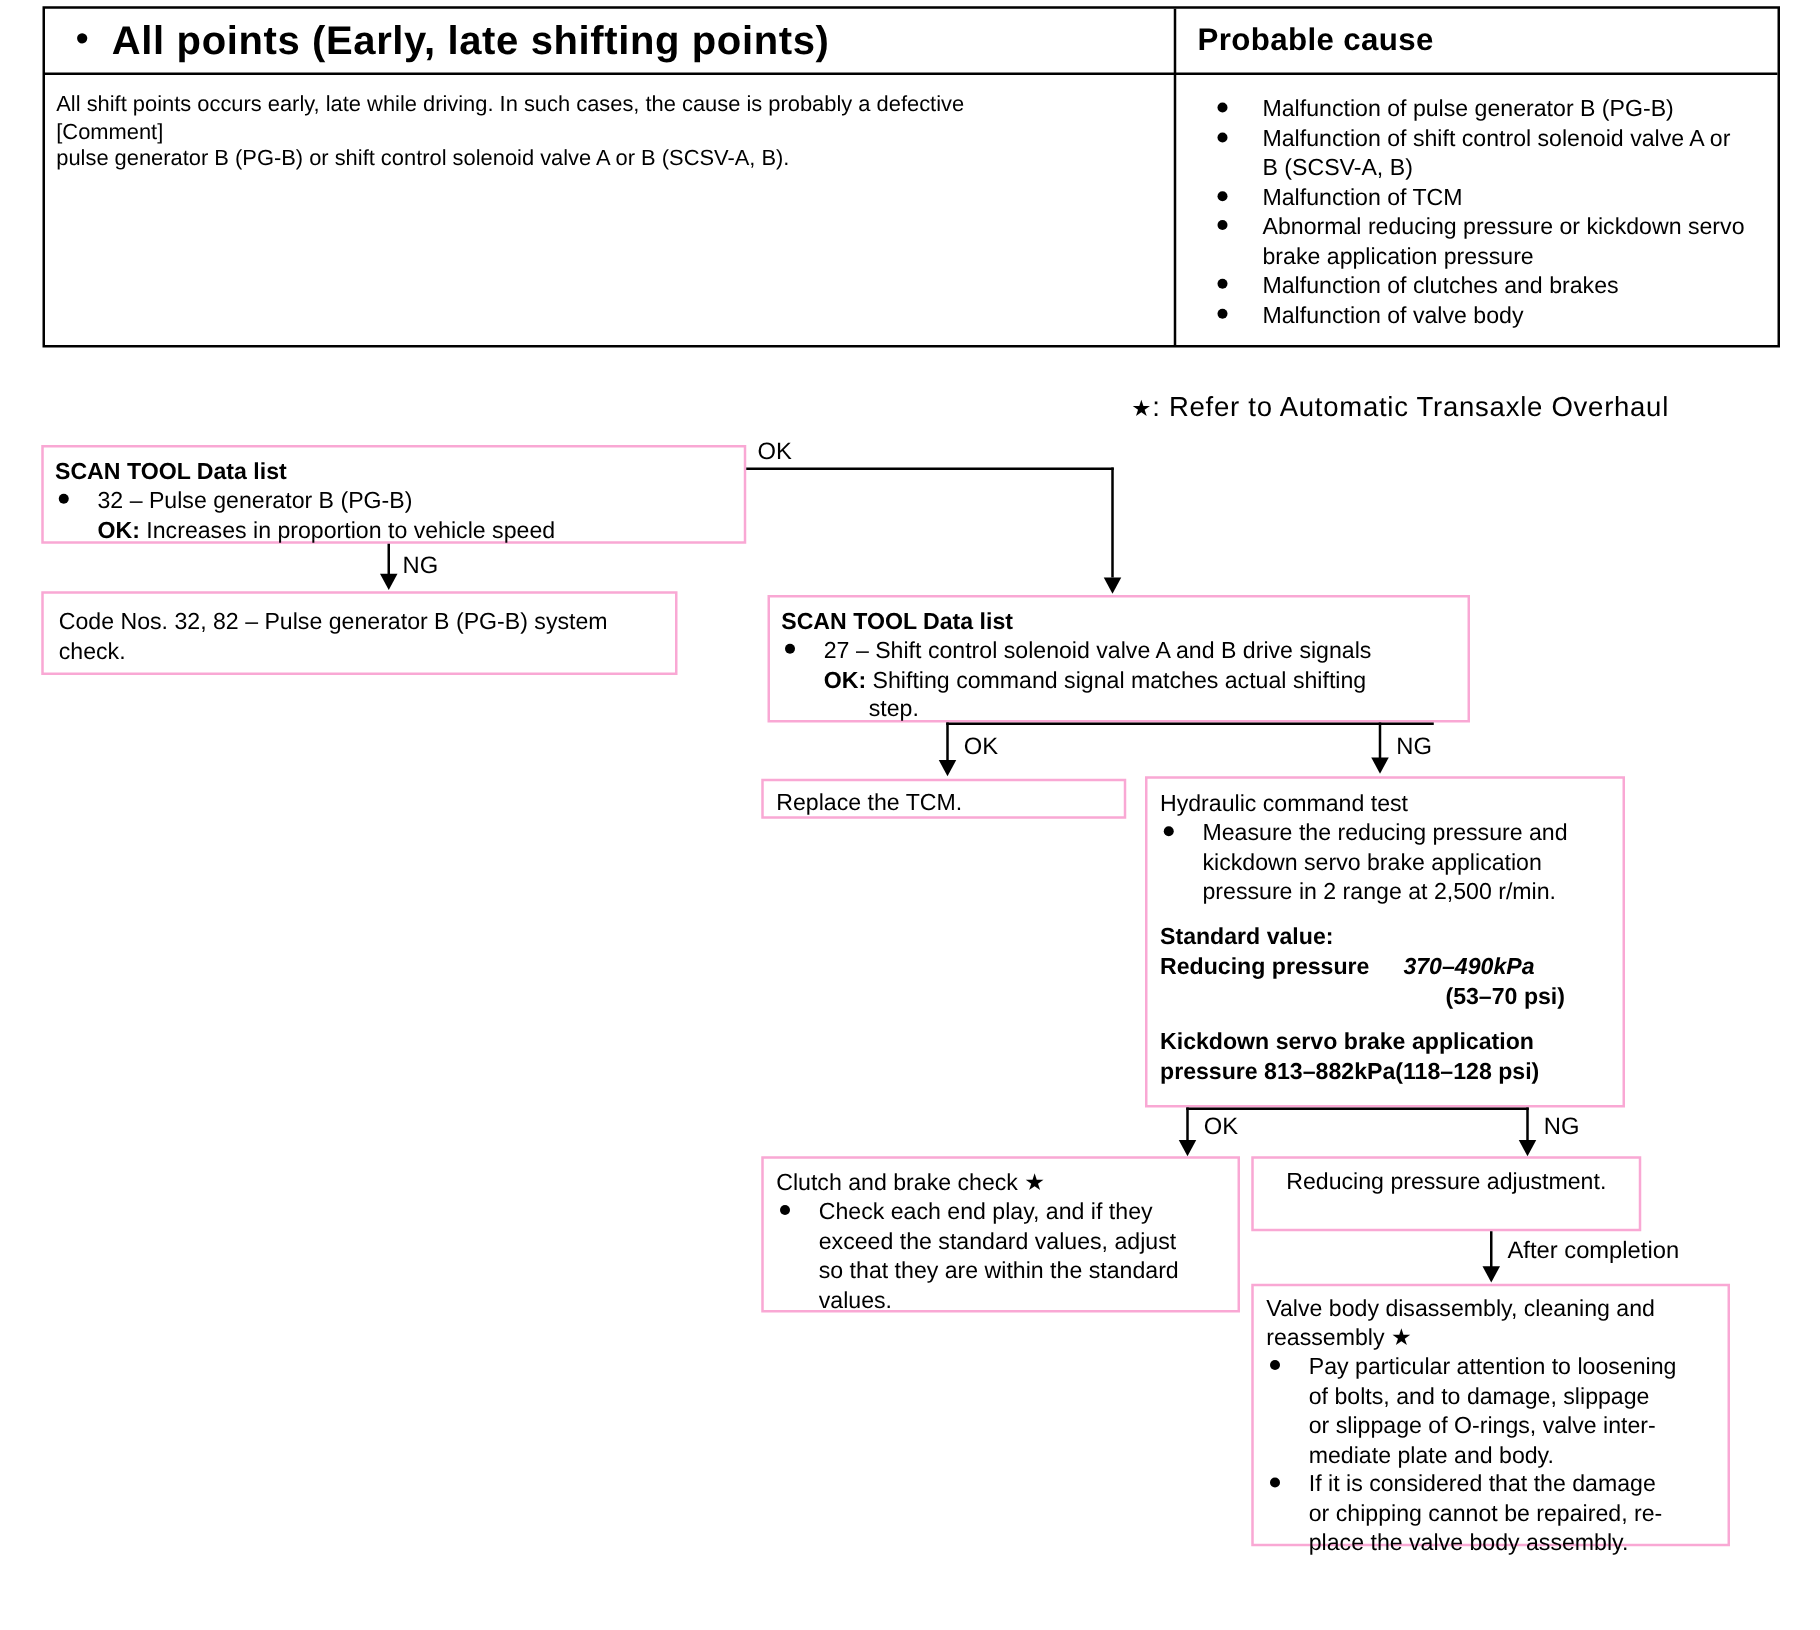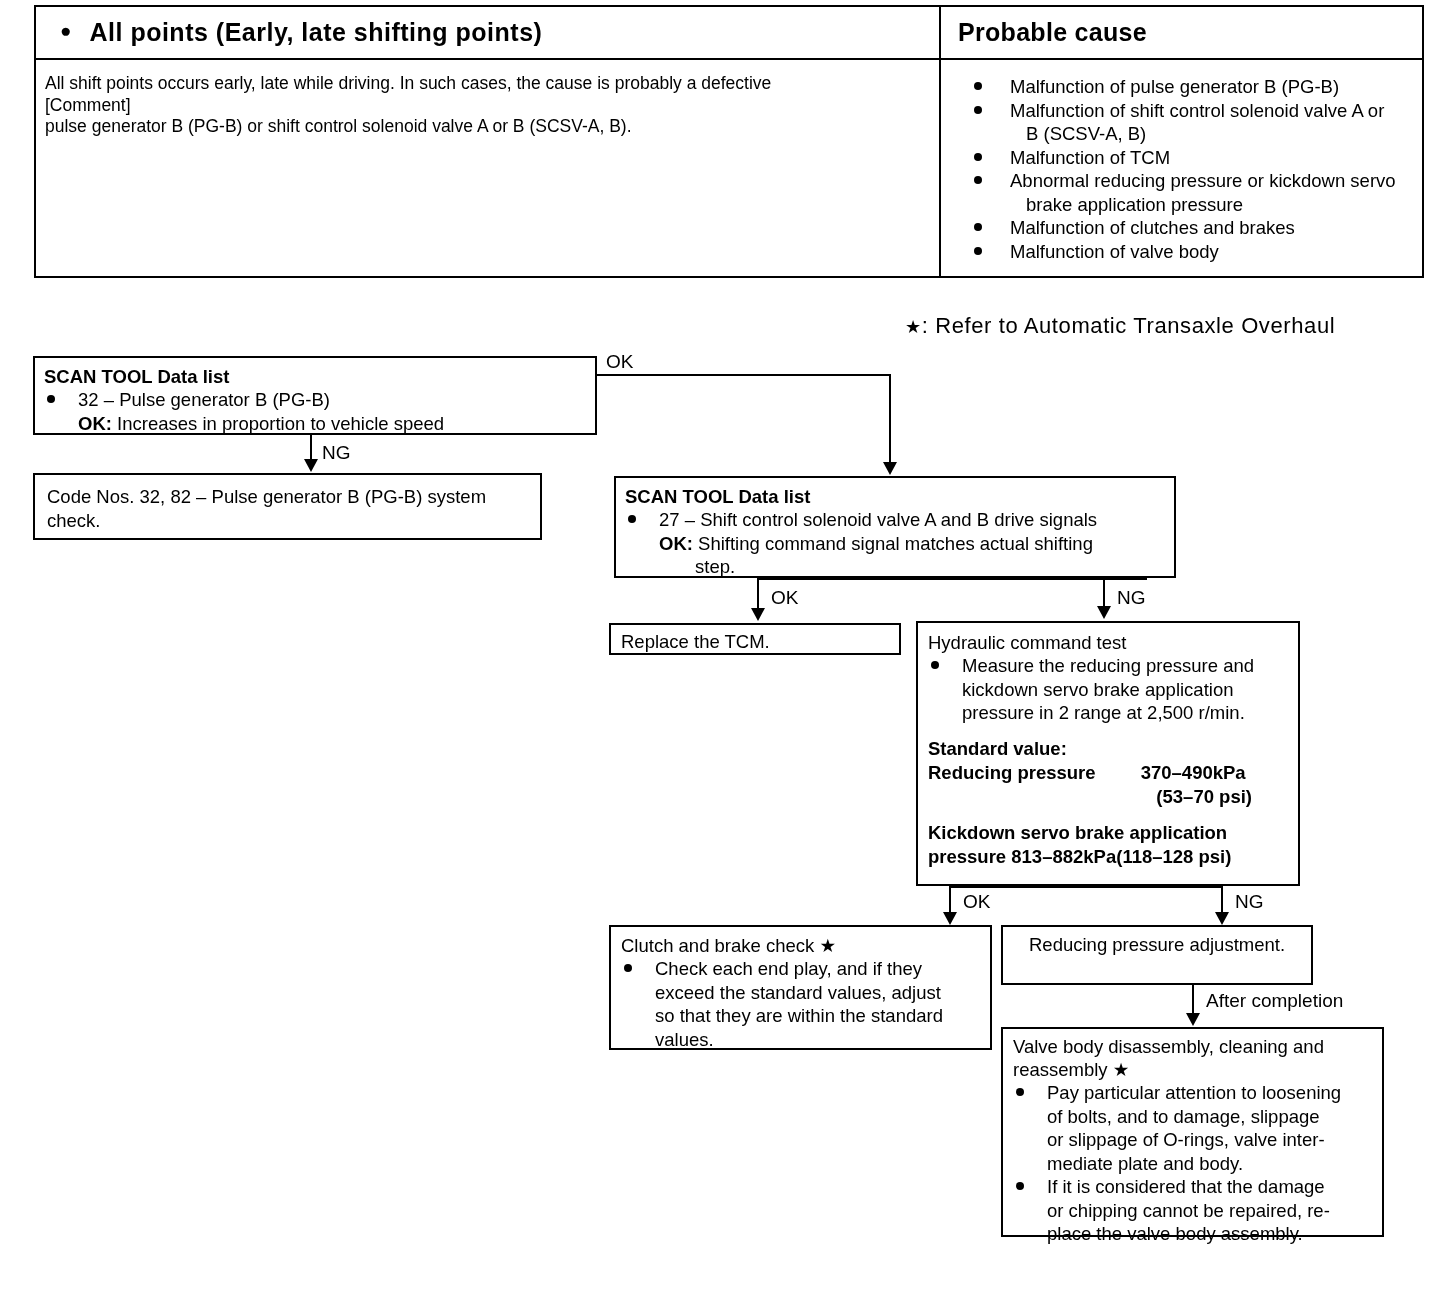--- a/index.html
+++ b/index.html
@@ -40,21 +40,21 @@
     position: absolute; left: 0; top: 0;
     width: 903px; height: 51px;
     display: flex; align-items: center;
   }
   .sym-head-left .bul {
     font-size: 19px; line-height: 1;
     margin-left: 24px; margin-right: 18px;
     position: relative; top: -2px;
   }
   .sym-head-left .ttl {
-    font-size: 25px; font-weight: bold;
+    font-size: 32px; font-weight: bold;
     letter-spacing: 0.5px;
   }
   .sym-head-right {
     position: absolute; left: 905px; top: 0;
     height: 51px; display: flex; align-items: center;
   }
   .sym-head-right .ttl {
     font-size: 25px; font-weight: bold;
     margin-left: 17px; letter-spacing: 0.3px;
   }
@@ -80,36 +80,36 @@
     font-size: 18.5px;
     line-height: 23.5px;
     padding-left: 36px;
     margin-bottom: 0px;
   }
   .cause-item .dot {
     position: absolute; left: 0; top: 7px;
     width: 8px; height: 8px;
     border-radius: 50%; background: #000;
   }
-  .cause-item .l2 { display: block; margin-left: 16px; }
+  .cause-item .l2 { display: block; }
 
   
   .star-note {
     position: absolute;
     left: 905px; top: 313px;
     font-size: 22px;
     letter-spacing: 0.6px;
     white-space: nowrap;
   }
   .star-note .star { font-size: 18px; }
 
   
   .fbox {
     position: absolute;
-    border: 2px solid #000000;
+    border: 2px solid #f9a8d4;
     box-sizing: border-box;
     background: #fff;
   }
   .fbox .hd {
     font-size: 18.5px;
     font-weight: bold;
     line-height: 23px;
     white-space: nowrap;
   }
   .fbox .hd-n {
@@ -270,21 +270,21 @@
     <div class="hd-n">Hydraulic command test</div>
     <div class="li">
       <span class="dot"></span>
       <span>Measure the reducing pressure and</span>
     </div>
     <div class="sub">kickdown servo brake application</div>
     <div class="sub">pressure in 2 range at 2,500 r/min.</div>
     <div class="bold" style="margin-top:12px;">Standard value:</div>
     <div class="bold">
       <span>Reducing pressure</span>
-      <span style="margin-left:40px;">370–490kPa</span>
+      <span style="margin-left:22px;font-style:italic;">370–490kPa</span>
     </div>
     <div class="bold" style="text-align:right; padding-right:38px;">(53–70 psi)</div>
     <div class="bold" style="margin-top:12px;">Kickdown servo brake application</div>
     <div class="bold">pressure 813–882kPa(118–128 psi)</div>
   </div>
 
   <div class="fbox" id="box-clutch">
     <div class="hd-n">Clutch and brake check ★</div>
     <div class="li">
       <span class="dot"></span>

